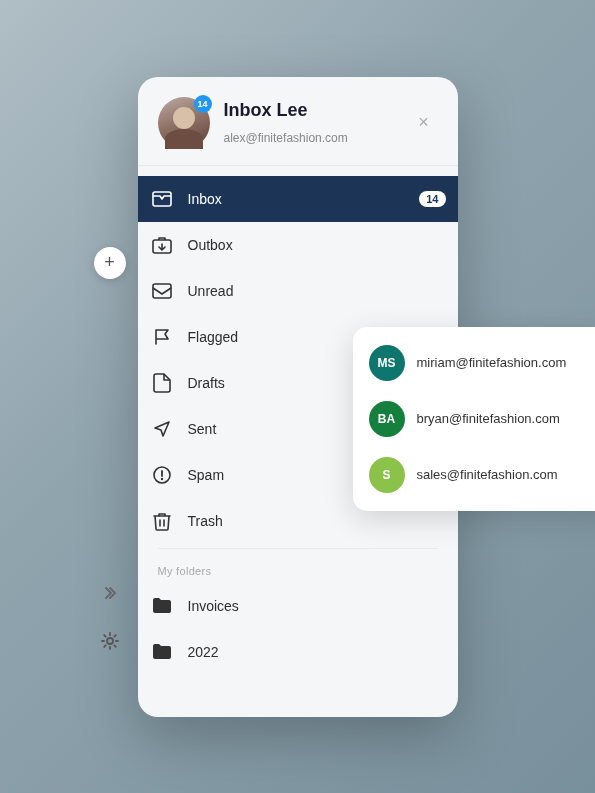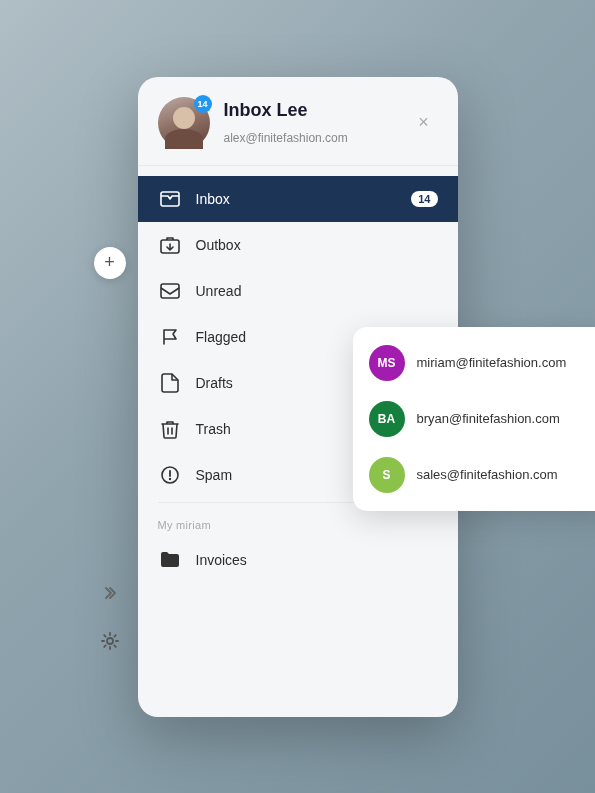--- a/index.html
+++ b/index.html
@@ -167,21 +167,21 @@
     }
 
     
     .nav-list {
       padding: 10px 0;
     }
 
     .nav-item {
       display: flex;
       align-items: center;
-      padding: 11px 20px;
+      padding: 11px 12px;
       cursor: pointer;
       position: relative;
     }
 
     .nav-item.active {
       background: #1c3557;
       border-radius: 0;
     }
 
     .nav-icon {
@@ -353,60 +353,76 @@
     <div class="nav-item">
       <span class="nav-icon">
         <svg width="18" height="20" viewBox="0 0 18 20" fill="none">
           <path d="M11 1H3a2 2 0 00-2 2v14a2 2 0 002 2h12a2 2 0 002-2V7l-6-6z" stroke="#333" stroke-width="1.6" stroke-linejoin="round"></path>
           <path d="M11 1v6h6" stroke="#333" stroke-width="1.6" stroke-linejoin="round"></path>
         </svg>
       </span>
       <span class="nav-label">Drafts</span>
     </div>
 
-
-    <div class="nav-item">
-      <span class="nav-icon">
-        <svg width="18" height="20" viewBox="0 0 18 20" fill="none">
-          <path d="M1 5h16M6 5V3h6v2M7 9v6M11 9v6M2 5l1 13a1 1 0 001 1h10a1 1 0 001-1l1-13" stroke="#333" stroke-width="1.6" stroke-linecap="round" stroke-linejoin="round"></path>
-        </svg>
-      </span>
-      <span class="nav-label">Trash</span>
+    <div class="nav-item">
+      <span class="nav-icon">
+        <svg width="18" height="18" viewBox="0 0 18 18" fill="none">
+          <path d="M16 2L2 8l6 2 2 6 6-14z" stroke="#333" stroke-width="1.6" stroke-linecap="round" stroke-linejoin="round"></path>
+        </svg>
+      </span>
+      <span class="nav-label">Sent</span>
     </div>
 
     <div class="nav-item">
       <span class="nav-icon">
         <svg width="20" height="20" viewBox="0 0 20 20" fill="none">
           <circle cx="10" cy="14" r="1.2" fill="#333"></circle>
           <path d="M10 6v5" stroke="#333" stroke-width="1.8" stroke-linecap="round"></path>
           <path d="M10 2a8 8 0 100 16A8 8 0 0010 2z" stroke="#333" stroke-width="1.6"></path>
         </svg>
       </span>
       <span class="nav-label">Spam</span>
     </div>
 
+    <div class="nav-item">
+      <span class="nav-icon">
+        <svg width="18" height="20" viewBox="0 0 18 20" fill="none">
+          <path d="M1 5h16M6 5V3h6v2M7 9v6M11 9v6M2 5l1 13a1 1 0 001 1h10a1 1 0 001-1l1-13" stroke="#333" stroke-width="1.6" stroke-linecap="round" stroke-linejoin="round"></path>
+        </svg>
+      </span>
+      <span class="nav-label">Trash</span>
+    </div>
+
     <div class="divider"></div>
 
-    <div class="section-label">My miriam</div>
+    <div class="section-label">My folders</div>
 
     <div class="nav-item">
       <span class="nav-icon">
         <svg width="20" height="17" viewBox="0 0 20 17" fill="none">
           <path d="M1 3a2 2 0 012-2h4l2 2h8a2 2 0 012 2v9a2 2 0 01-2 2H3a2 2 0 01-2-2V3z" fill="#333"></path>
         </svg>
       </span>
       <span class="nav-label">Invoices</span>
     </div>
 
+    <div class="nav-item">
+      <span class="nav-icon">
+        <svg width="20" height="17" viewBox="0 0 20 17" fill="none">
+          <path d="M1 3a2 2 0 012-2h4l2 2h8a2 2 0 012 2v9a2 2 0 01-2 2H3a2 2 0 01-2-2V3z" fill="#333"></path>
+        </svg>
+      </span>
+      <span class="nav-label">2022</span>
+    </div>
 
   </div>
 
   <div class="autocomplete-popup">
     <div class="ac-item">
-      <div class="ac-avatar" style="background:#a21caf;">MS</div>
+      <div class="ac-avatar" style="background:#0f766e;">MS</div>
       <span class="ac-email">miriam@finitefashion.com</span>
     </div>
     <div class="ac-item">
       <div class="ac-avatar" style="background:#15803d;">BA</div>
       <span class="ac-email">bryan@finitefashion.com</span>
     </div>
     <div class="ac-item">
       <div class="ac-avatar" style="background:#8bc34a;">S</div>
       <span class="ac-email">sales@finitefashion.com</span>
     </div>

